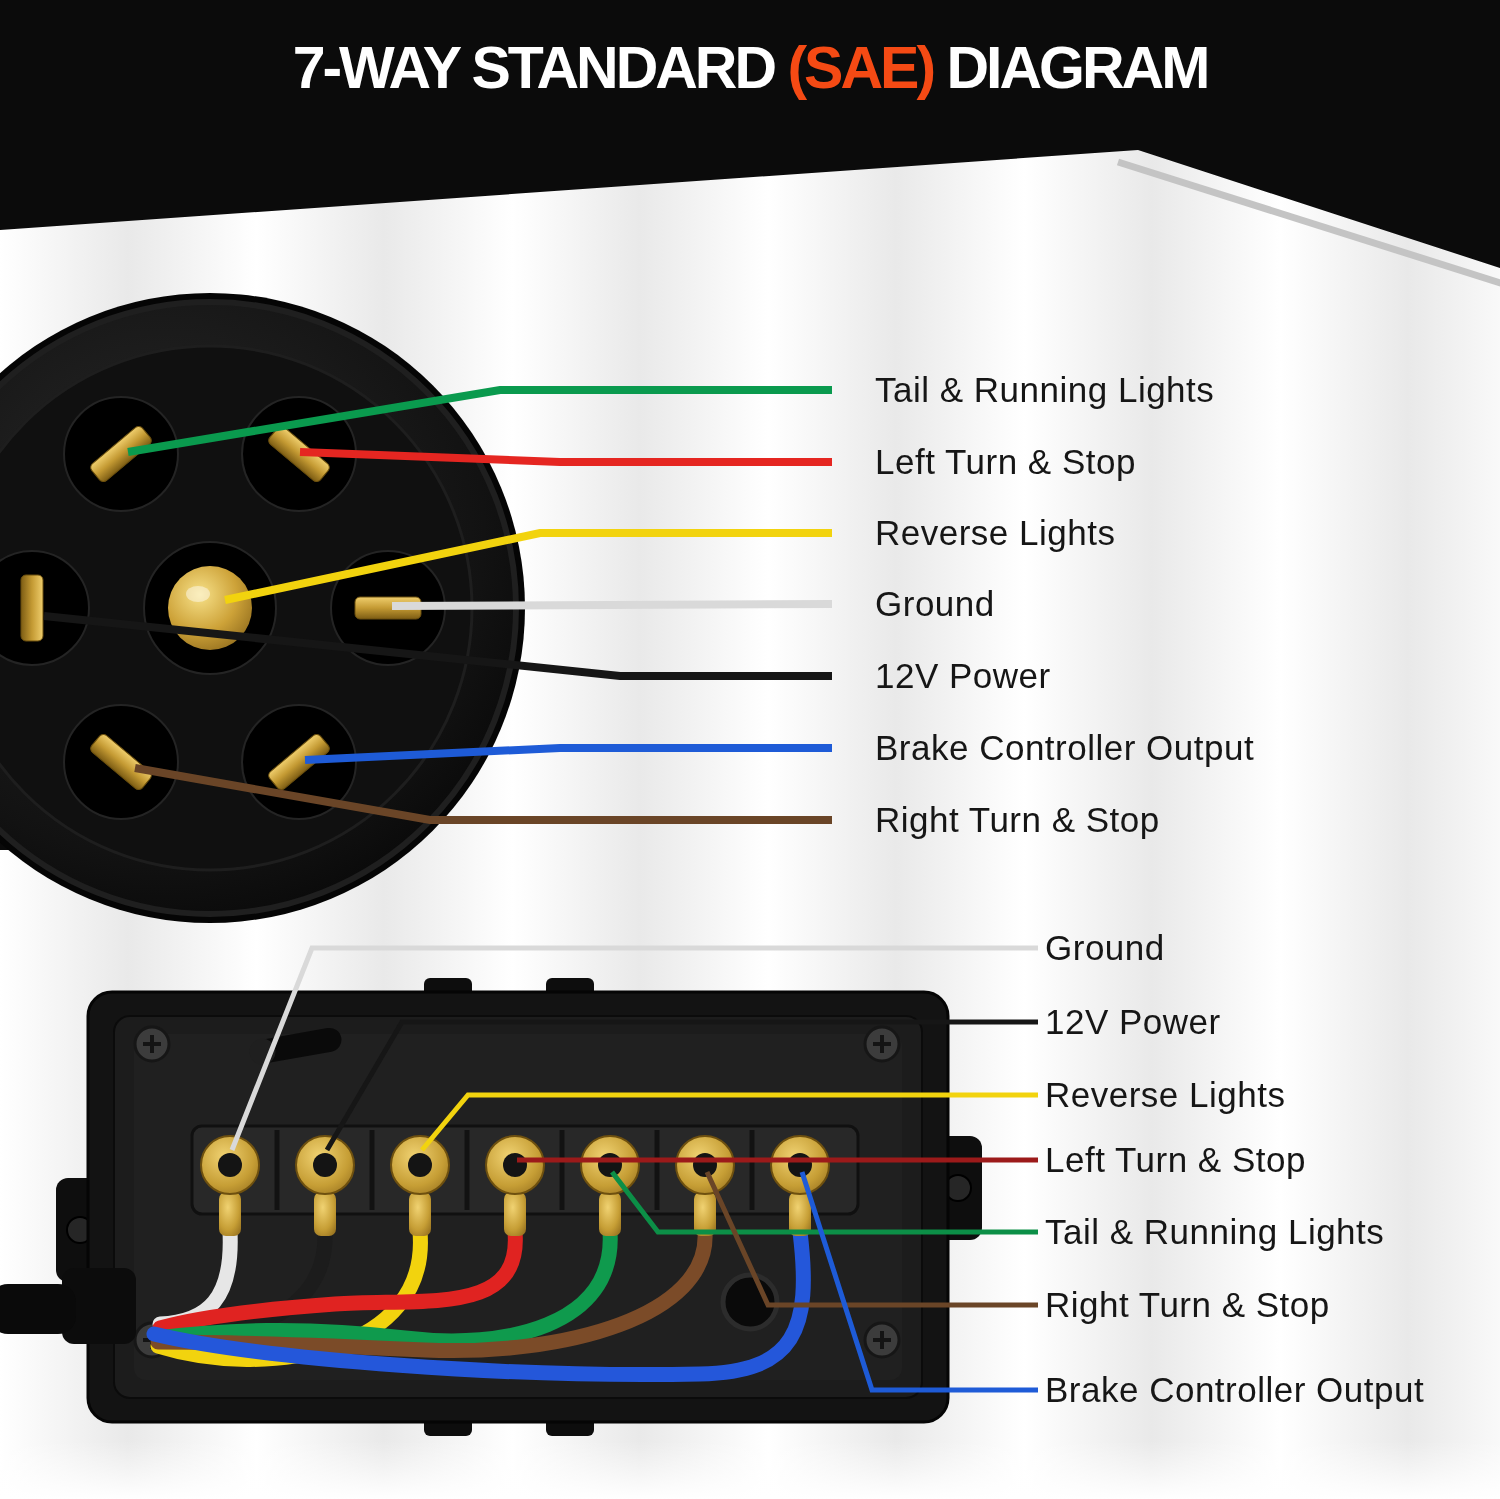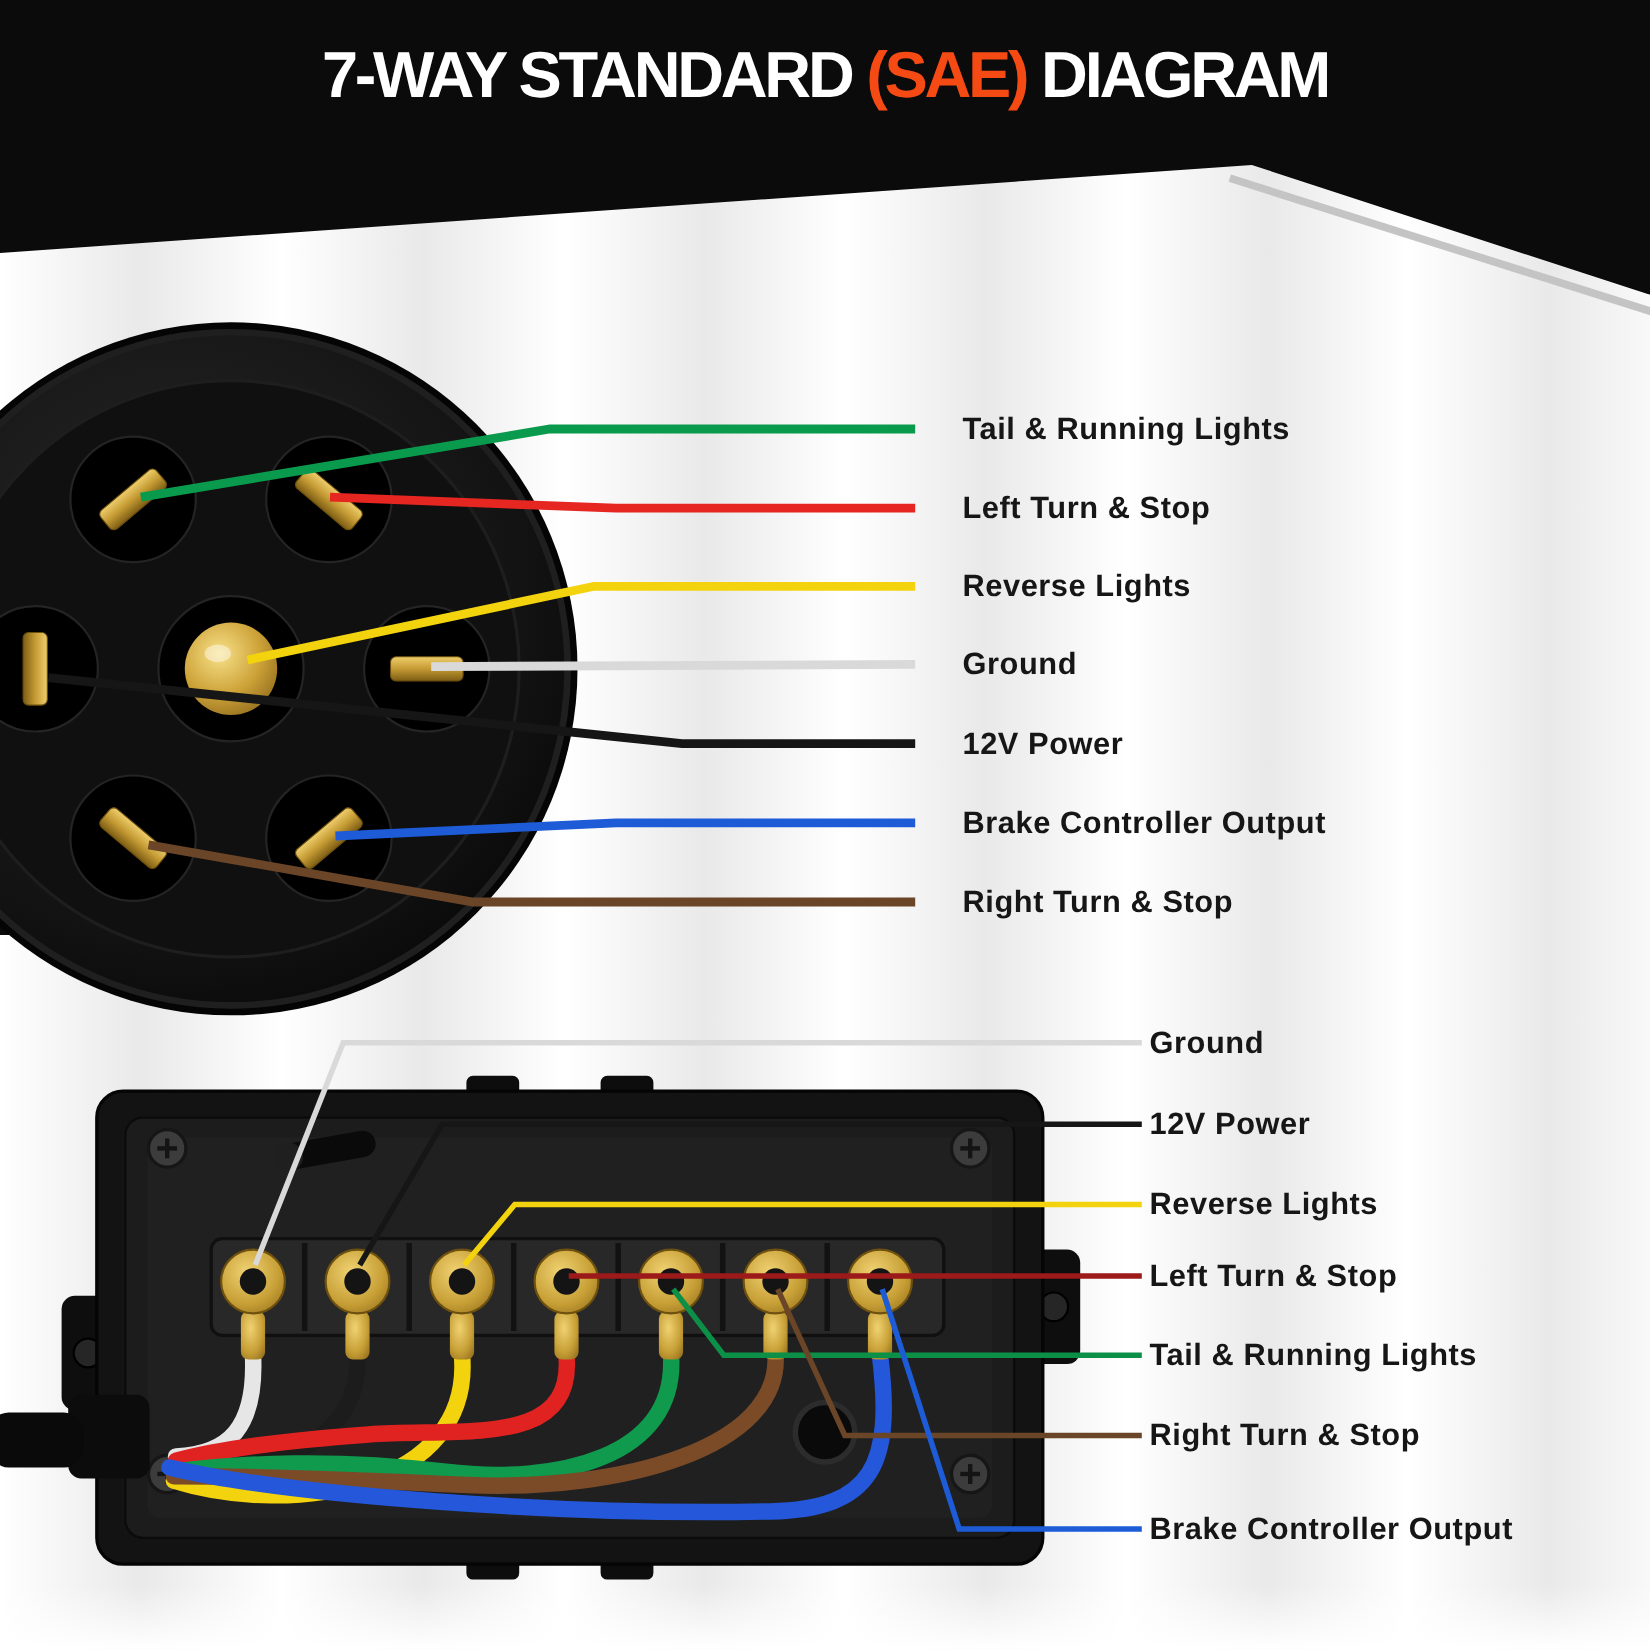--- a/index.html
+++ b/index.html
@@ -13,21 +13,21 @@
     position:absolute; left:0; top:0; width:1500px; height:272px; z-index:2;
     background:#0b0b0b;
     clip-path: polygon(0 0, 1500px 0, 1500px 268px, 1138px 150px, 0 230px);
   }
   .banner h1{
     position:absolute; left:0; top:34px; width:100%; text-align:center;
     font-size:59px; font-weight:800; letter-spacing:-3px; color:#ffffff; white-space:nowrap;
   }
   .banner h1 .accent{ color:#f54a14; }
   .lbl{
-    position:absolute; z-index:3; font-size:28px; font-weight:700; color:#161616;
+    position:absolute; z-index:3; font-size:35px; font-weight:400; color:#161616;
     letter-spacing:0.5px; line-height:44px; white-space:nowrap;
   }
   .lbl.top{ left:875px; }
   .lbl.bot{ left:1045px; }
   .fade-bottom{
     position:absolute; left:0; right:0; bottom:0; height:58px; z-index:2;
     background:linear-gradient(180deg, rgba(255,255,255,0), #ffffff);
   }
 </style>
 </head>

